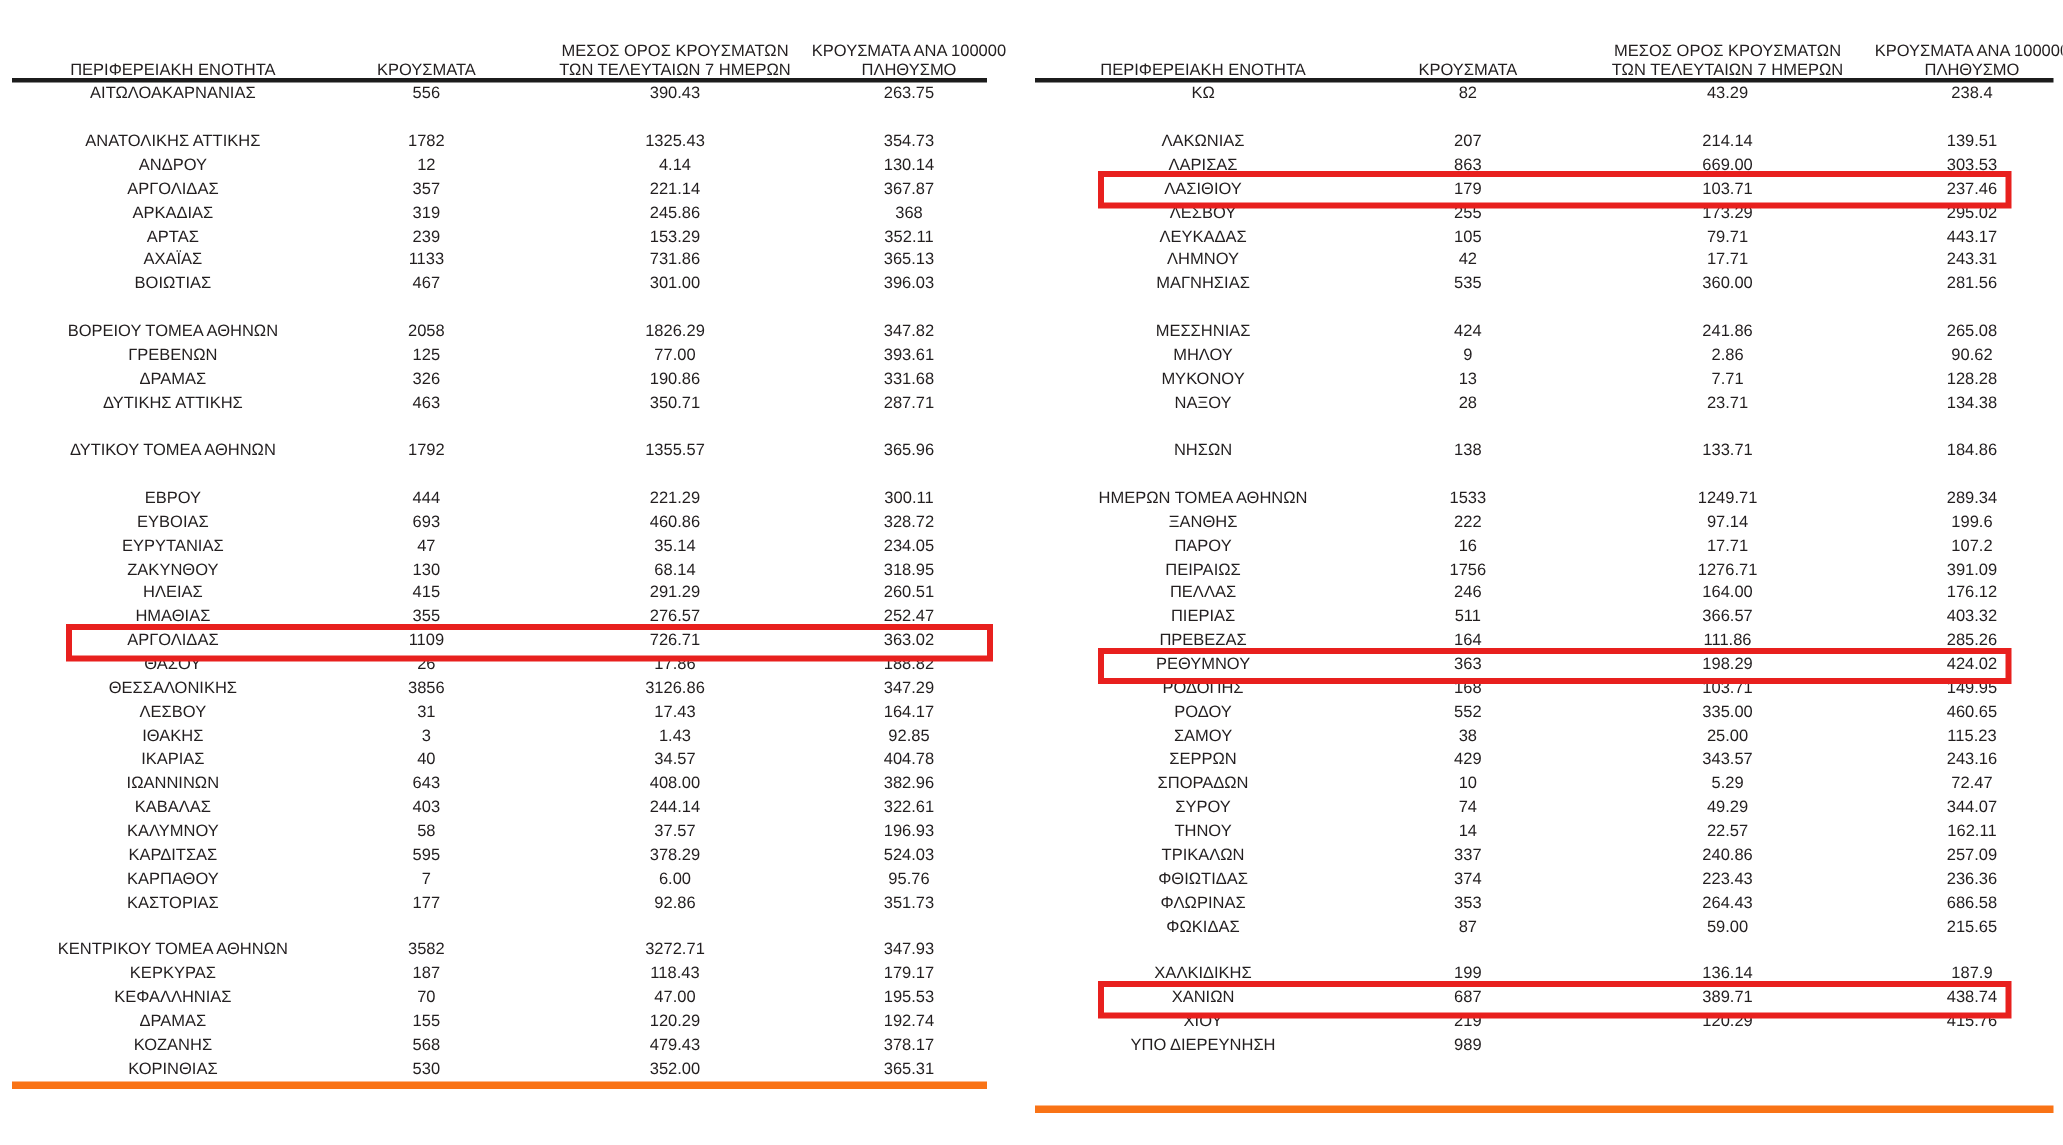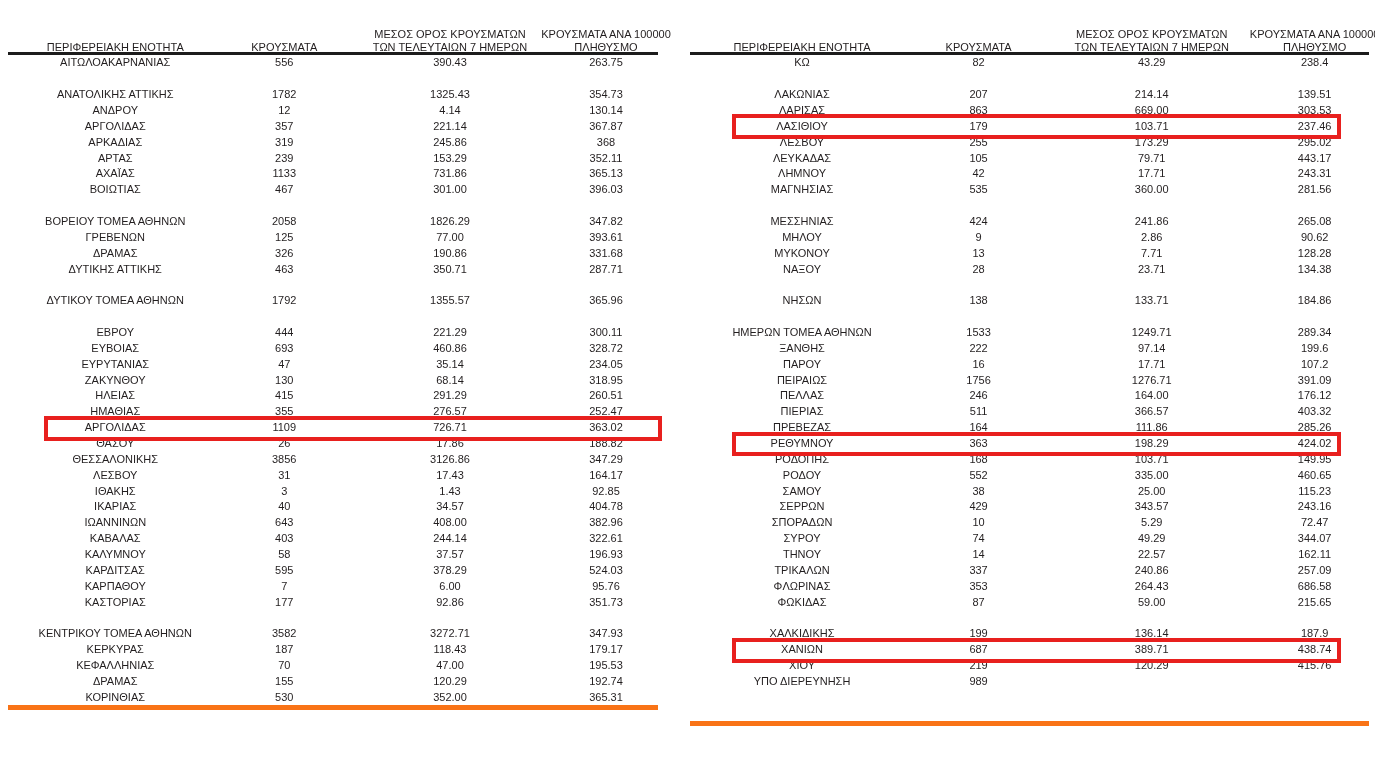--- a/index.html
+++ b/index.html
@@ -305,20 +305,26 @@
             <div class="td">47.00</div>
             <div class="td">195.53</div>
           </div>
           <div class="tr">
             <div class="td">ΔΡΑΜΑΣ</div>
             <div class="td">155</div>
             <div class="td">120.29</div>
             <div class="td">192.74</div>
           </div>
           <div class="tr">
+            <div class="td">ΚΟΖΑΝΗΣ</div>
+            <div class="td">568</div>
+            <div class="td">479.43</div>
+            <div class="td">378.17</div>
+          </div>
+          <div class="tr">
             <div class="td">ΚΟΡΙΝΘΙΑΣ</div>
             <div class="td">530</div>
             <div class="td">352.00</div>
             <div class="td">365.31</div>
           </div>
         </div>
     </section>
 
     <section class="table-half right">
       <div class="thead">
@@ -510,20 +516,26 @@
             <div class="td">22.57</div>
             <div class="td">162.11</div>
           </div>
           <div class="tr">
             <div class="td">ΤΡΙΚΑΛΩΝ</div>
             <div class="td">337</div>
             <div class="td">240.86</div>
             <div class="td">257.09</div>
           </div>
           <div class="tr">
+            <div class="td">ΦΘΙΩΤΙΔΑΣ</div>
+            <div class="td">374</div>
+            <div class="td">223.43</div>
+            <div class="td">236.36</div>
+          </div>
+          <div class="tr">
             <div class="td">ΦΛΩΡΙΝΑΣ</div>
             <div class="td">353</div>
             <div class="td">264.43</div>
             <div class="td">686.58</div>
           </div>
           <div class="tr">
             <div class="td">ΦΩΚΙΔΑΣ</div>
             <div class="td">87</div>
             <div class="td">59.00</div>
             <div class="td">215.65</div>

